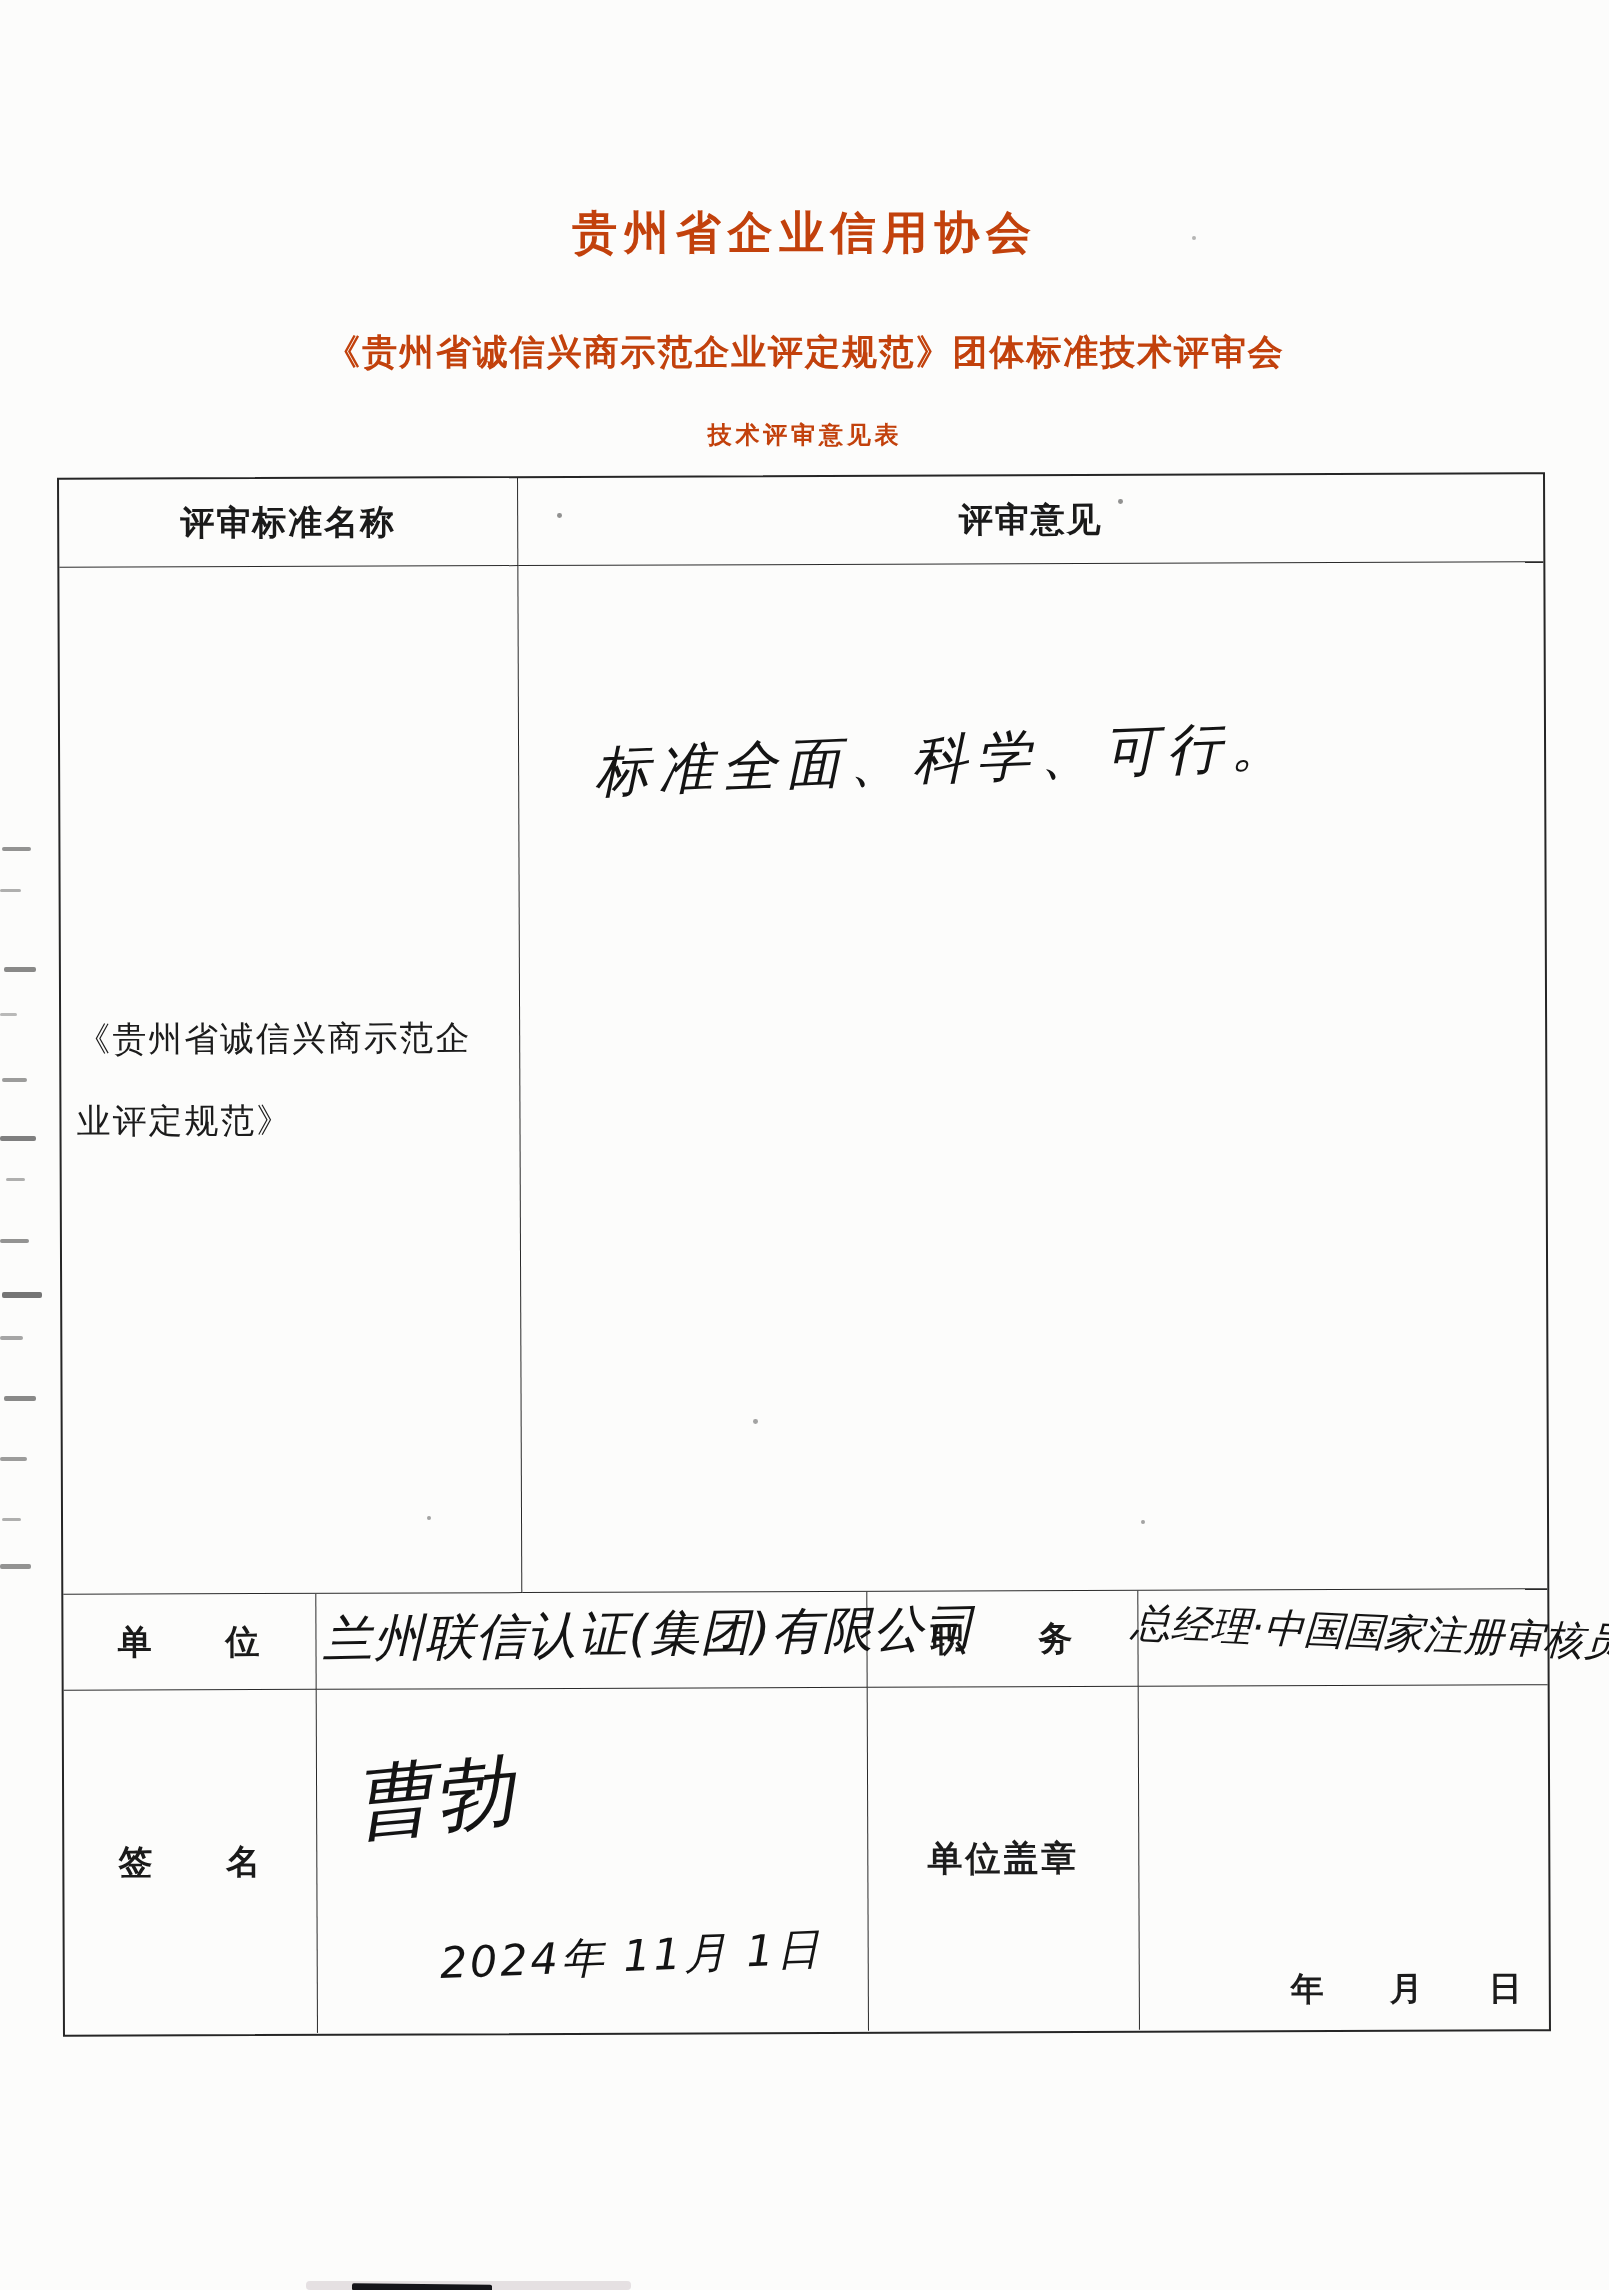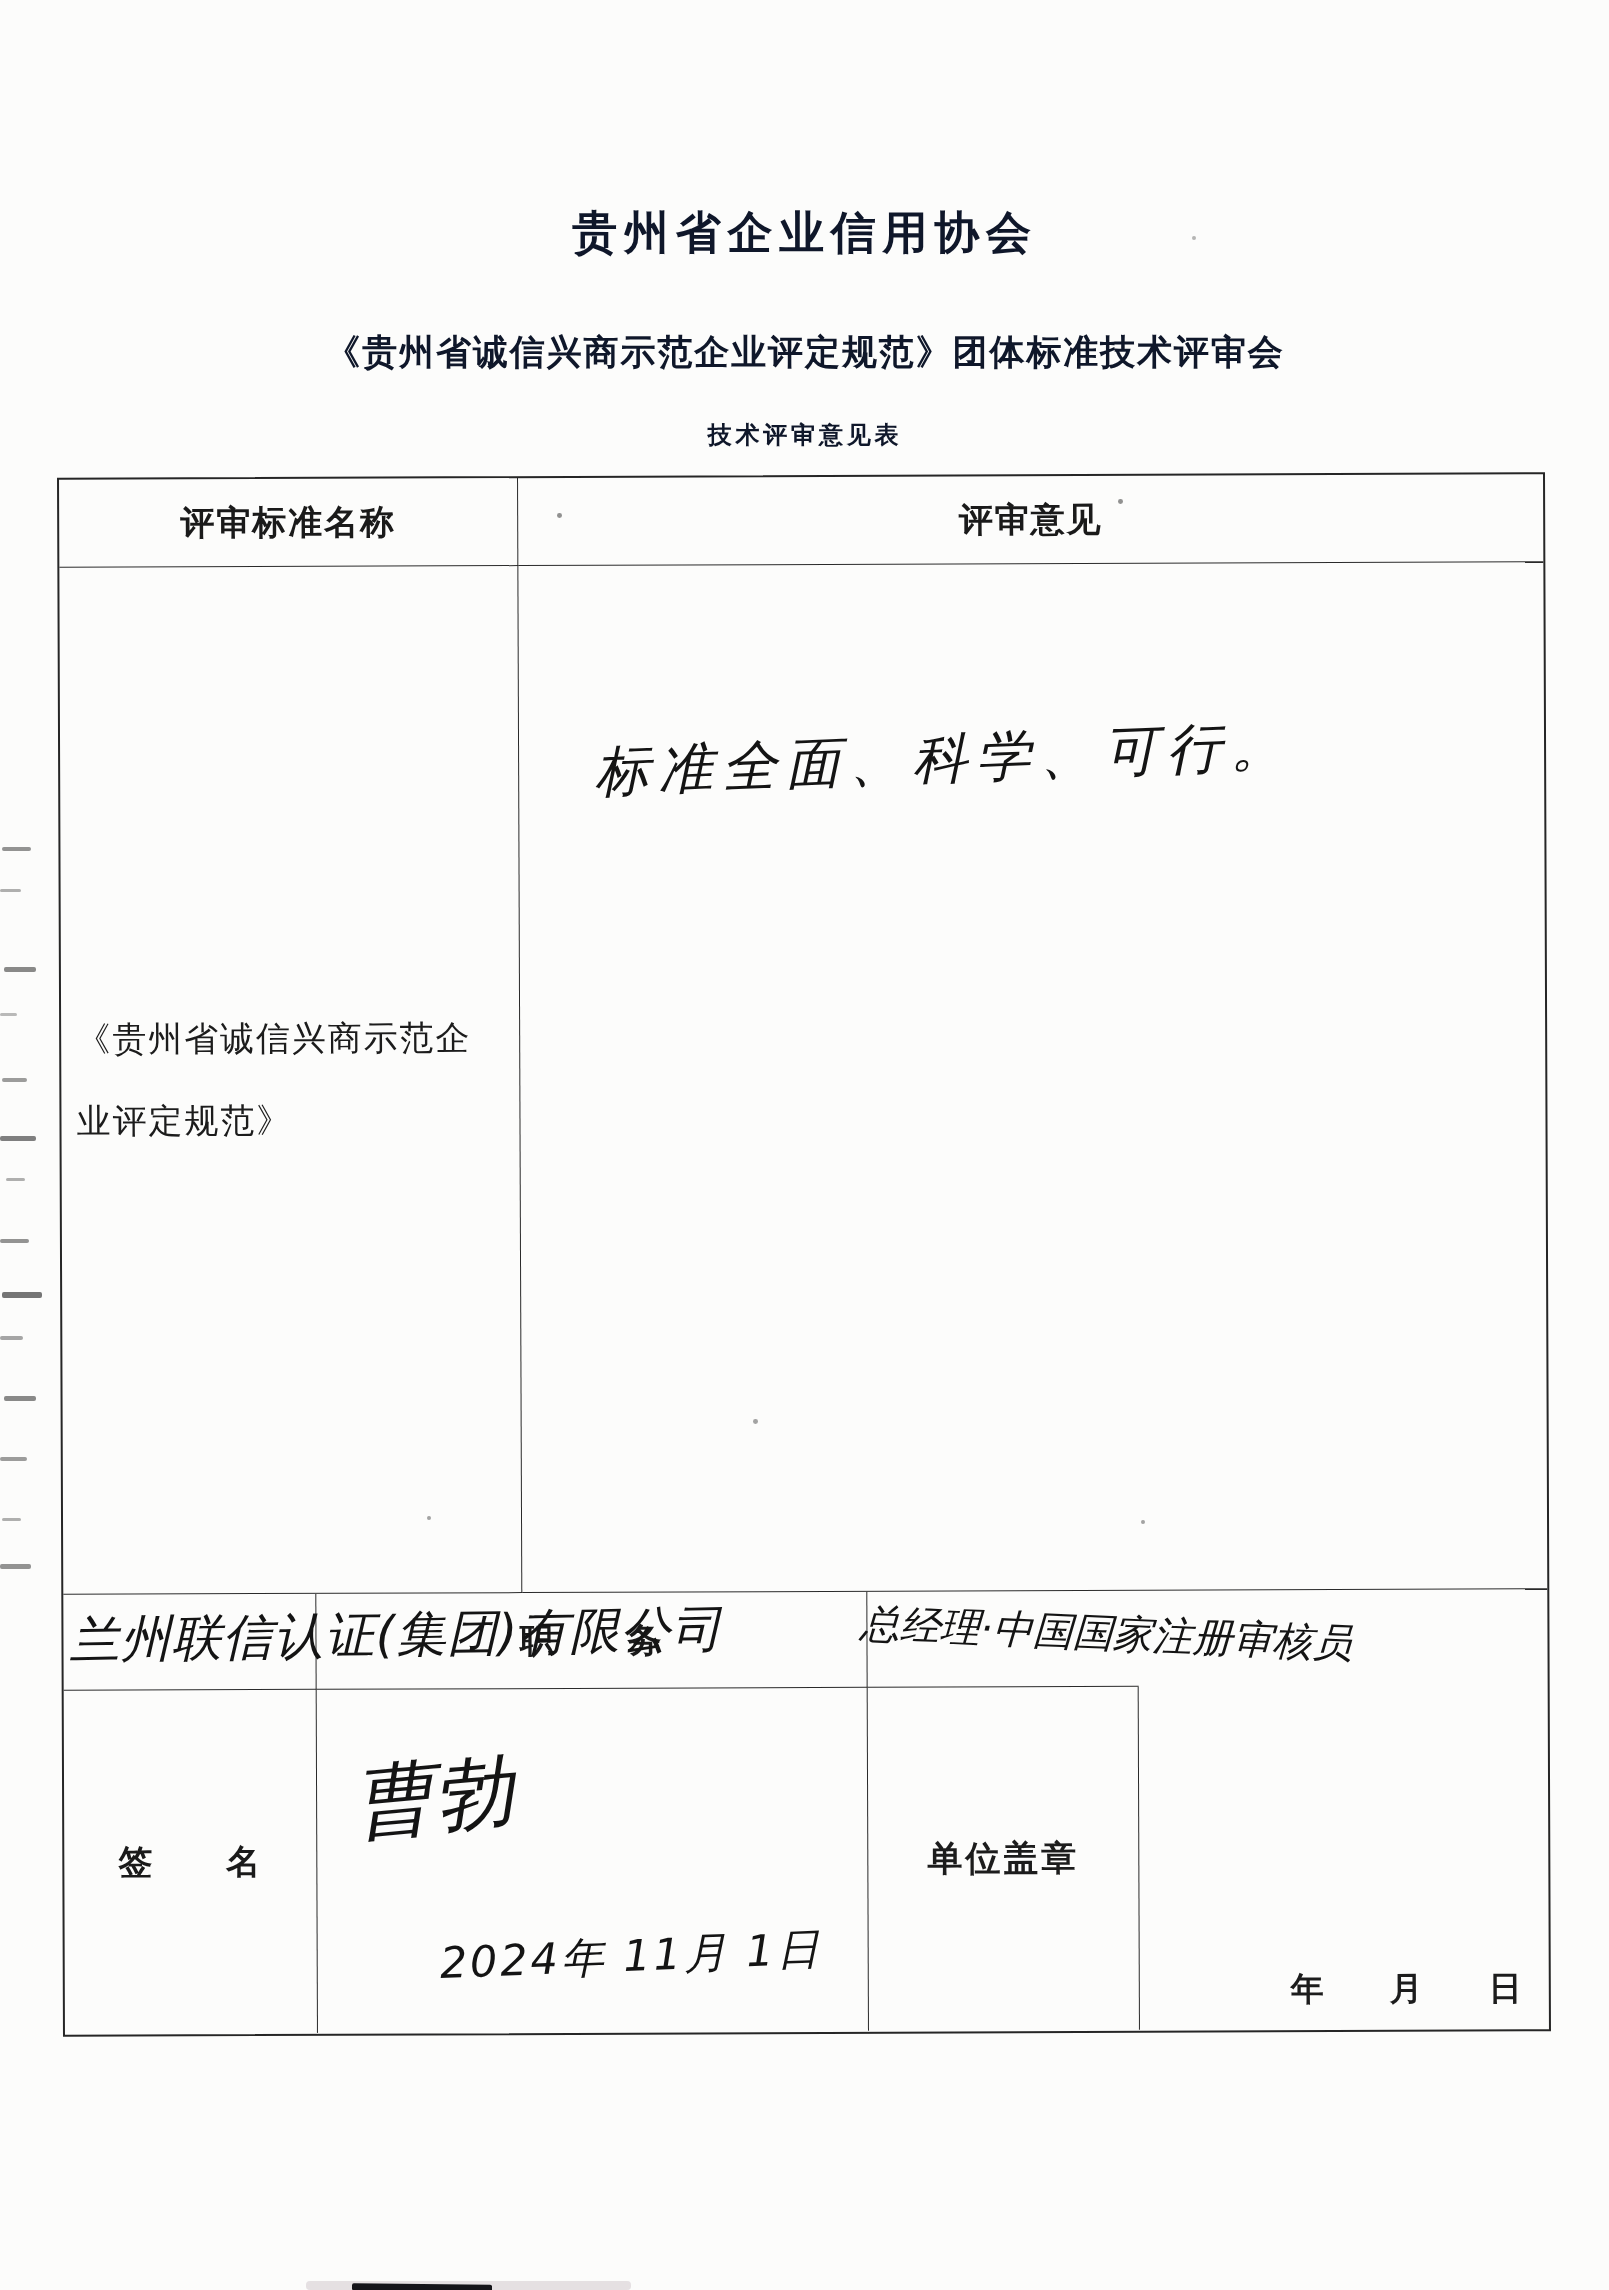--- a/index.html
+++ b/index.html
@@ -11,21 +11,21 @@
     font-family:"Liberation Serif", "DejaVu Serif", serif;
     color:#1c1c1c;
   }
 
   
   .heading {
     position:absolute; left:0; width:100%;
     text-align:center;
     font-family:"DejaVu Sans", "Liberation Sans", sans-serif;
     font-weight:bold;
-    color:#0f172a;
+    color:#c2410c;
   }
   .page-title    { top:203px; font-size:45px; letter-spacing:6.7px; }
   .page-subtitle { top:329px; font-size:35px; letter-spacing:1.9px; }
   .form-title    { top:419px; font-size:24px; letter-spacing:3.8px; }
 
   
   .review-table {
     position:absolute; left:60px; top:475px;
     width:1488px; height:1559px;
     border:2.9px solid #262626;
@@ -111,20 +111,21 @@
     <div class="cell standard-name-cell">
       <span>《贵州省诚信兴商示范企</span>
       <span>业评定规范》</span>
     </div>
     <div class="cell last">
       <span class="hw hw-opinion">标准全面、科学、可行。</span>
     </div>
   </div>
 
   <div class="trow row-unit">
+    <div class="cell label-cell">单　　位</div>
     <div class="cell">
       <span class="hw hw-company">兰州联信认证(集团)有限公司</span>
     </div>
     <div class="cell label-cell">职　　务</div>
     <div class="cell last">
       <span class="hw hw-position">总经理·中国国家注册审核员</span>
     </div>
   </div>
 
   <div class="trow row-sign">

